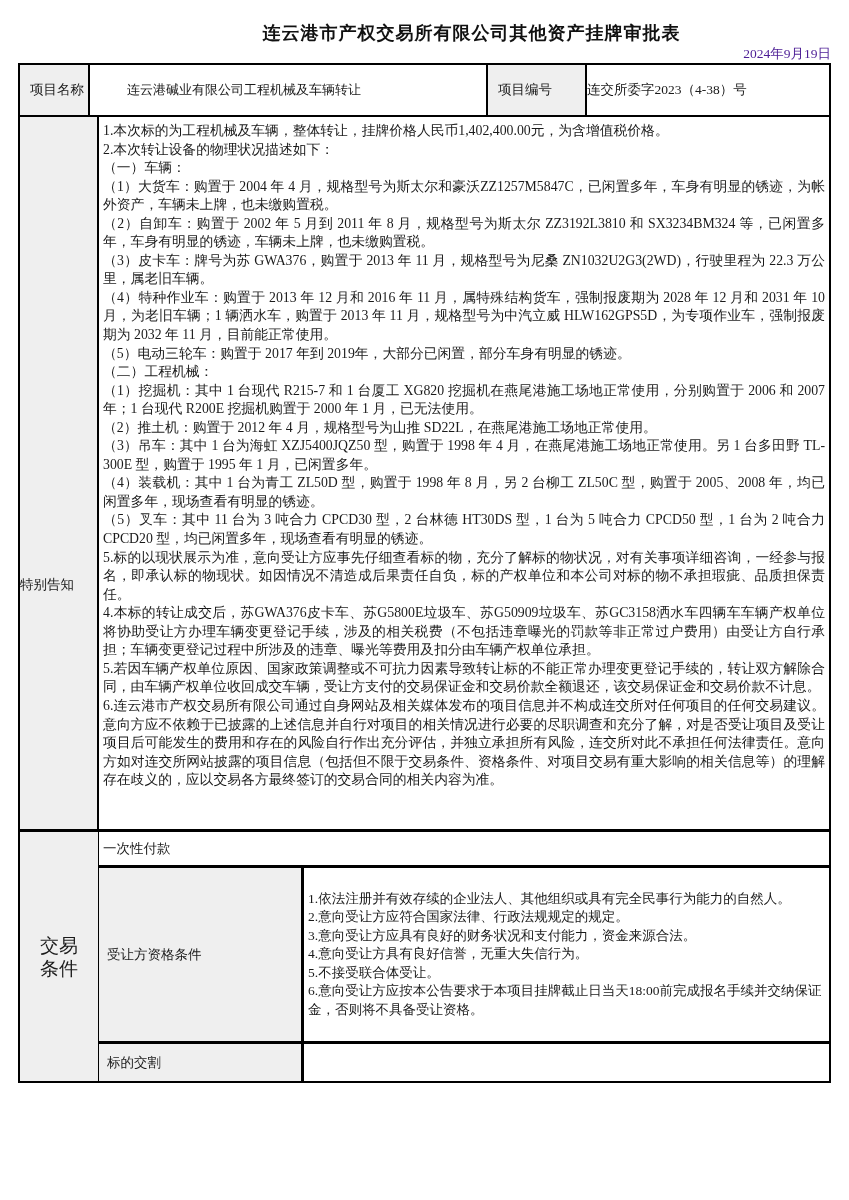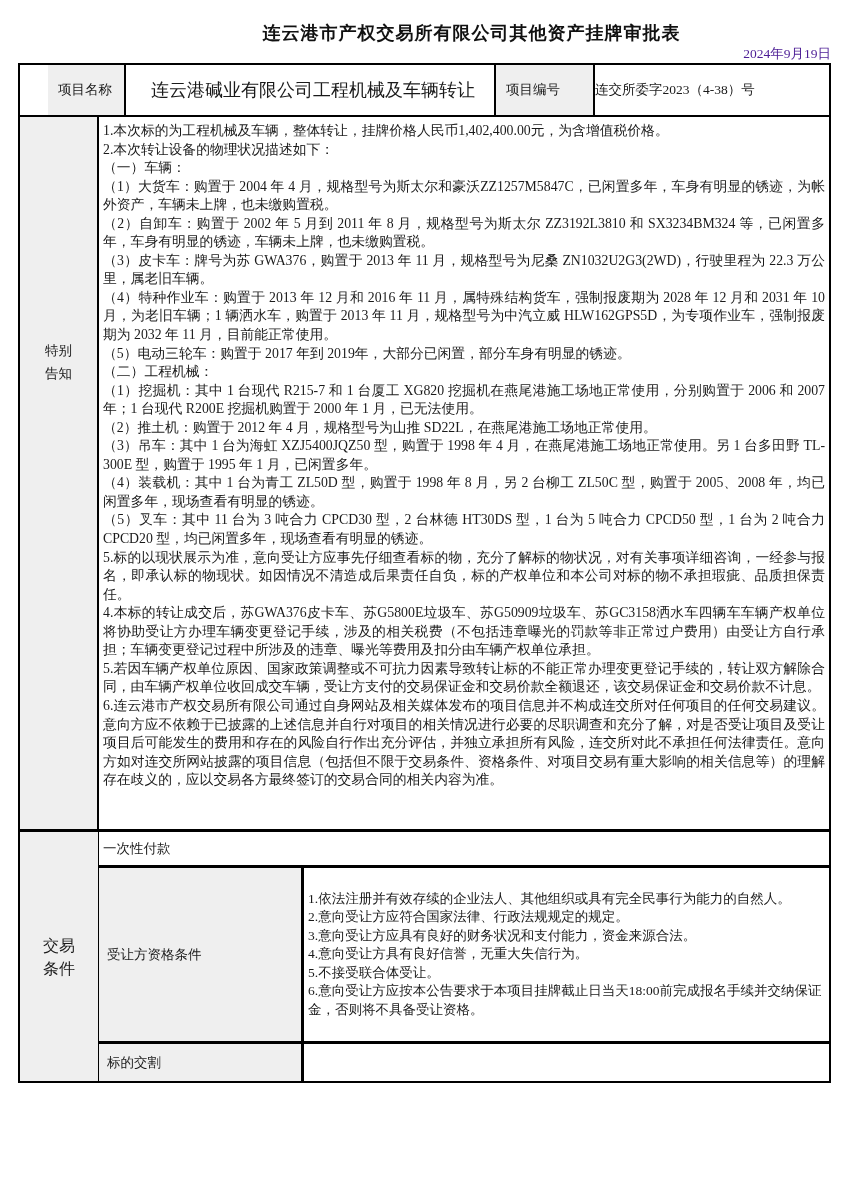--- a/index.html
+++ b/index.html
@@ -28,47 +28,47 @@
     display:flex;flex-direction:column;
   }
   .cell{box-sizing:border-box;}
   .gray{background:#efefef;}
   .lbl{font-size:13.5px;}
   
   .row-header{
     height:52px;display:flex;flex:0 0 auto;
     border-bottom:2px solid #000;box-sizing:border-box;
   }
-  .hc1{width:78px;border-right:2px solid #000;display:flex;align-items:center;padding-left:10px;margin-left:28px;}
-  .hc2{width:370px;border-right:2px solid #000;display:flex;align-items:center;padding-left:25px;font-size:18px;}
+  .hc1{width:70px;border-right:2px solid #000;display:flex;align-items:center;padding-left:10px;}
+  .hc2{width:370px;border-right:2px solid #000;display:flex;align-items:center;padding-left:9px;font-size:13px;margin-left:28px;}
   .hc3{width:99px;border-right:2px solid #000;display:flex;align-items:center;padding-left:10px;}
   .hc4{flex:1;display:flex;align-items:center;padding-left:0;font-size:13.5px;border-radius:11px;}
   
   .row-notice{
     height:715px;display:flex;flex:0 0 auto;
     border-bottom:3px solid #000;box-sizing:border-box;
   }
   .nc-label{
     width:79px;border-right:2px solid #000;
-    display:flex;flex-direction:column;align-items:center;
+    display:flex;flex-direction:row;align-items:center;
     padding-top:222px;font-size:13.5px;line-height:23px;
   }
   .nc-text{
     flex:1;padding:5px 4px 4px 4px;overflow:hidden;
   }
   .nc-text p{
     margin:0;font-size:13.8px;line-height:18.55px;
     text-align:justify;text-justify:inter-ideograph;
   }
   
   .row-cond{flex:1;display:flex;box-sizing:border-box;}
   .cc-label{
     width:79px;border-right:1px solid #000;
     display:flex;flex-direction:column;align-items:center;justify-content:center;
-    font-size:16px;line-height:23px;
+    font-size:19px;line-height:23px;
   }
   .cc-rows{flex:1;display:flex;flex-direction:column;}
   .cond-subrow{display:flex;box-sizing:border-box;}
   .cond-subrow.r1{height:36px;border-bottom:3px solid #000;}
   .cond-subrow.r2{height:176px;border-bottom:3px solid #000;}
   .cond-subrow.r3{flex:1;}
   .sub-label{
     width:205px;border-right:3px solid #000;
     display:flex;align-items:center;padding-left:8px;
     font-size:13.5px;box-sizing:border-box;

